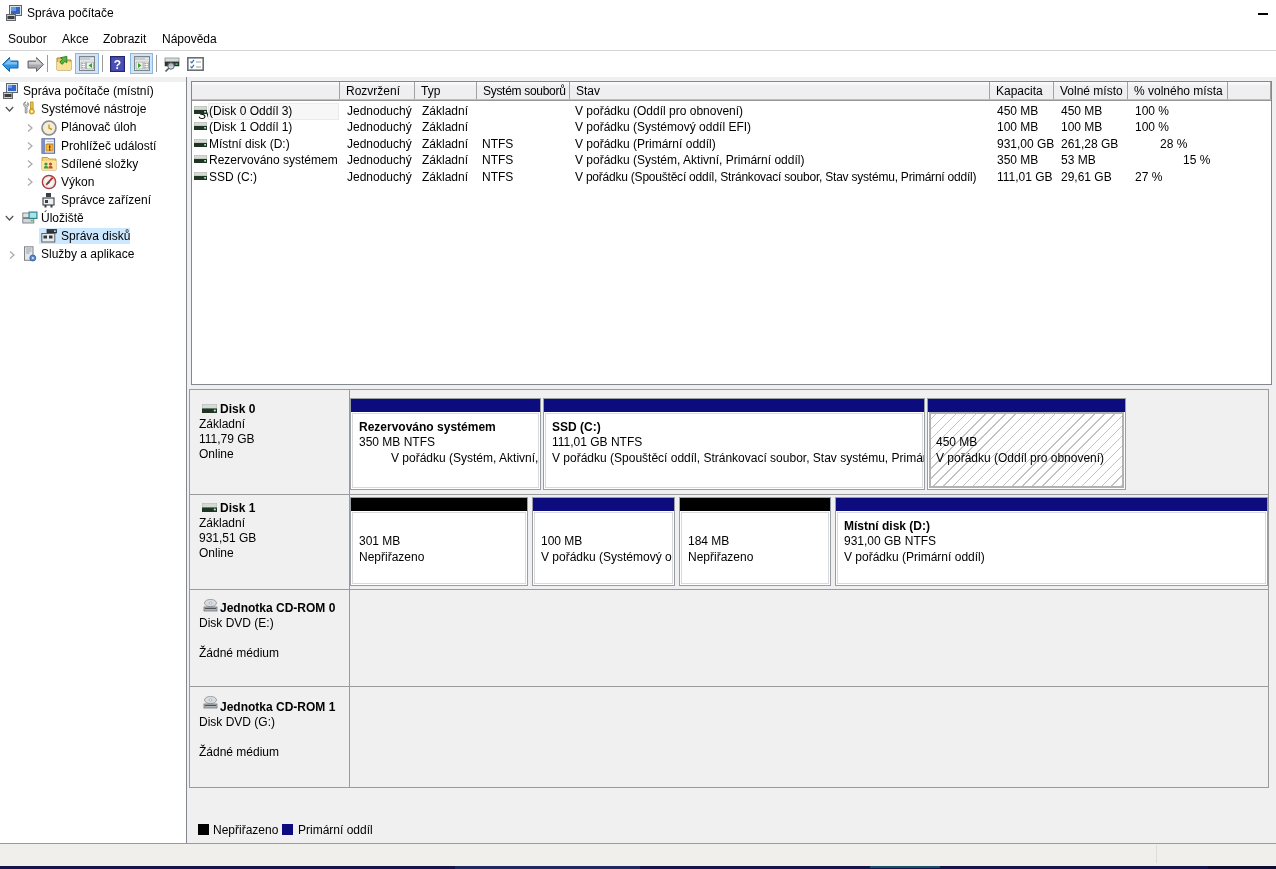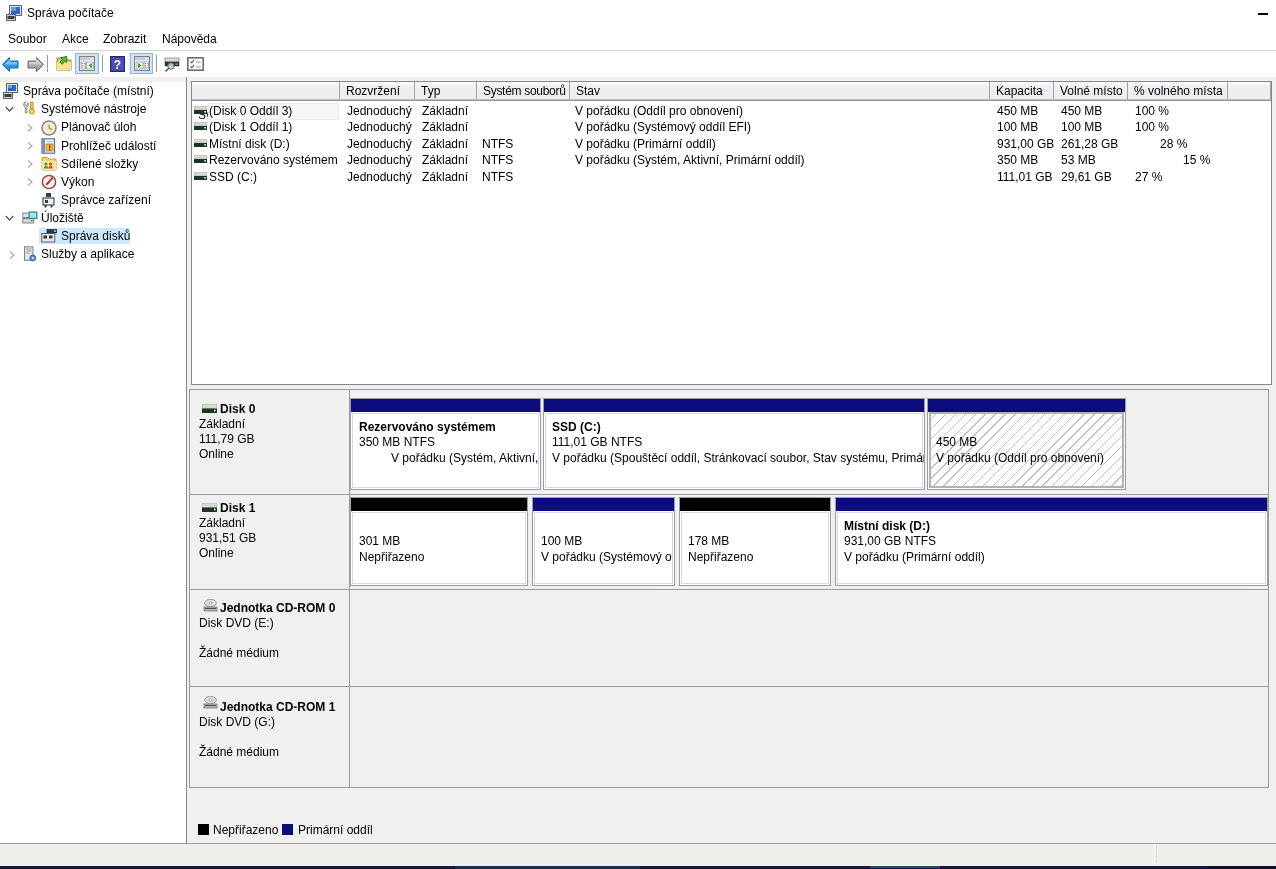--- a/index.html
+++ b/index.html
@@ -273,20 +273,21 @@
 <div class="t" style="left:1135px;top:153px;margin-left:48px;">15 %</div>
 <svg class="ab" style="left:194px;top:172px" width="13" height="8">
  <rect x="0" y="0" width="13" height="4" fill="#d6dad4" stroke="#9aa09a" stroke-width="0.6"></rect>
  <rect x="0" y="4" width="13" height="4" fill="#1d3522"></rect>
  <rect x="10.2" y="5" width="1.8" height="1.6" fill="#bfe8c8"></rect>
 </svg>
 <div class="t" style="left:209px;top:170px;">SSD (C:)</div>
 <div class="t" style="left:347px;top:170px;">Jednoduchý</div>
 <div class="t" style="left:422px;top:170px;">Základní</div>
 <div class="t" style="left:482px;top:170px;">NTFS</div>
+<div class="t" style="left:575px;top:170px;"><span style="letter-spacing:-0.22px">V pořádku (Spouštěcí oddíl, Stránkovací soubor, Stav systému, Primární oddíl)</span></div>
 <div class="t" style="left:997px;top:170px;text-align:right;">111,01 GB</div>
 <div class="t" style="left:1061px;top:170px;">29,61 GB</div>
 <div class="t" style="left:1135px;top:170px;">27 %</div>
 <div class="ab" style="left:189px;top:389px;width:1080px;height:399px;border:1px solid #9b9b9b;box-sizing:border-box;background:#f0f0f0;"></div>
 <div class="hl" style="left:189px;top:494px;width:1080px;background:#9b9b9b;"></div>
 <div class="hl" style="left:189px;top:589px;width:1080px;background:#9b9b9b;"></div>
 <div class="hl" style="left:189px;top:686px;width:1080px;background:#9b9b9b;"></div>
 <div class="vl" style="left:349px;top:389px;height:398px;background:#9b9b9b;"></div>
 <svg class="ab" style="left:202px;top:404px" width="15" height="9">
  <rect x="0" y="0" width="15" height="4.5" fill="#d6dad4" stroke="#9aa09a" stroke-width="0.6"></rect>
@@ -334,21 +335,21 @@
     </div>
 <div class="tile" style="left:532px;top:497px;width:143px;height:89px;overflow:hidden;">
       <div style="position:absolute;left:0;top:0;right:0;height:13px;background:#0c0c7e;"></div>
       <div style="position:absolute;left:1px;right:1px;top:14px;bottom:1px;background:#fff;box-shadow:inset 0 0 0 1px #d9d9d9;"></div>
       <div style="position:absolute;left:8px;top:36px;white-space:nowrap;line-height:14px;">100 MB</div>
       <div style="position:absolute;left:8px;top:52px;white-space:nowrap;line-height:14px;">V pořádku (Systémový o</div>
     </div>
 <div class="tile" style="left:679px;top:497px;width:152px;height:89px;overflow:hidden;">
       <div style="position:absolute;left:0;top:0;right:0;height:13px;background:#000;"></div>
       <div style="position:absolute;left:1px;right:1px;top:14px;bottom:1px;background:#fff;box-shadow:inset 0 0 0 1px #d9d9d9;"></div>
-      <div style="position:absolute;left:8px;top:36px;white-space:nowrap;line-height:14px;">178 MB</div>
+      <div style="position:absolute;left:8px;top:36px;white-space:nowrap;line-height:14px;">184 MB</div>
       <div style="position:absolute;left:8px;top:52px;white-space:nowrap;line-height:14px;">Nepřiřazeno</div>
     </div>
 <div class="tile" style="left:835px;top:497px;width:433px;height:89px;overflow:hidden;">
       <div style="position:absolute;left:0;top:0;right:0;height:13px;background:#0c0c7e;"></div>
       <div style="position:absolute;left:1px;right:1px;top:14px;bottom:1px;background:#fff;box-shadow:inset 0 0 0 1px #d9d9d9;"></div>
       <div style="position:absolute;left:8px;top:21px;font-weight:bold;white-space:nowrap;line-height:14px;">Místní disk  (D:)</div>
       <div style="position:absolute;left:8px;top:36px;white-space:nowrap;line-height:14px;">931,00 GB NTFS</div>
       <div style="position:absolute;left:8px;top:52px;white-space:nowrap;line-height:14px;">V pořádku (Primární oddíl)</div>
     </div>
 <svg class="ab" style="left:203px;top:599px" width="15" height="13">

